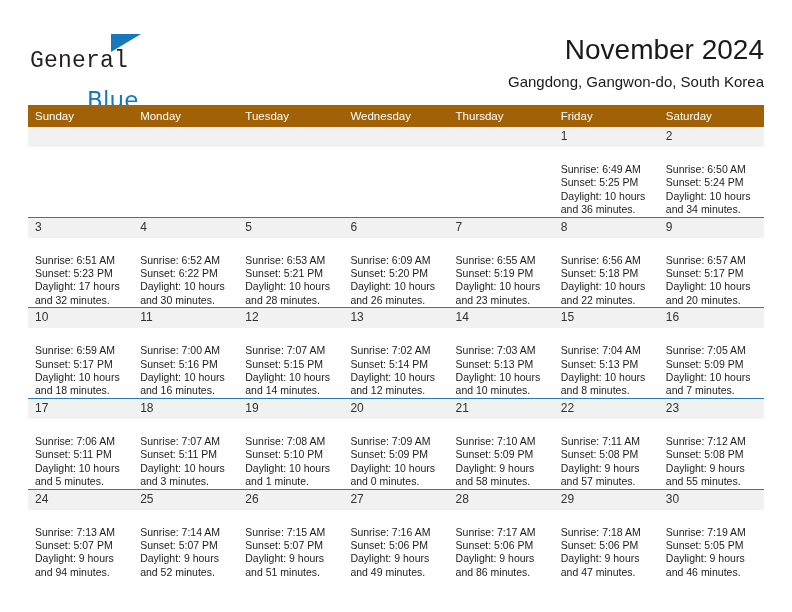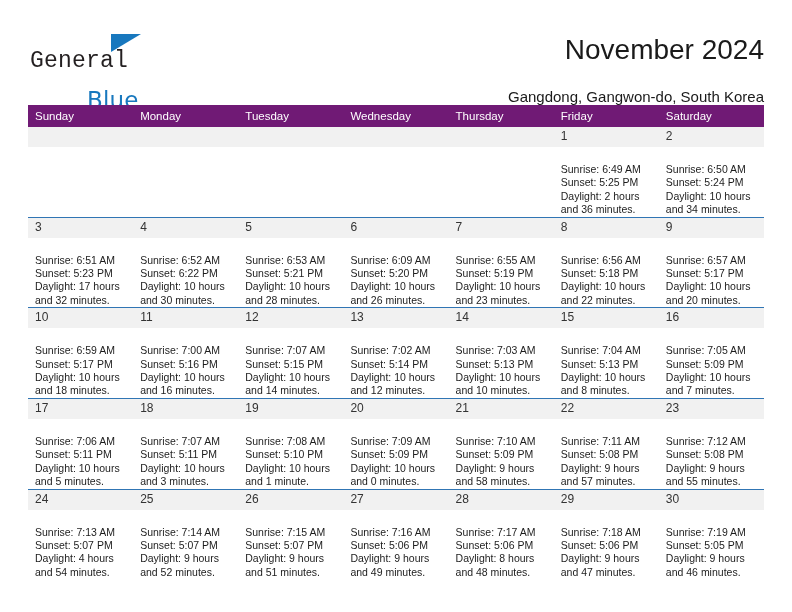--- a/index.html
+++ b/index.html
@@ -79,35 +79,35 @@
     font-weight: normal;
     color: #1a1a1a;
     line-height: 36px;
     white-space: nowrap;
   }
   .cal-subtitle {
     font-size: 15px;
     font-weight: normal;
     color: #1a1a1a;
     line-height: 22px;
-    margin-top: 18px;
+    margin-top: 3px;
     white-space: nowrap;
   }
 
   
   .calendar {
     position: absolute;
     left: 28px;
     top: 105px;
     width: 736px;
     border-collapse: collapse;
     table-layout: fixed;
   }
   .calendar th {
-    background: #701a75;
+    background: #a16207;
     color: #ffffff;
     font-size: 11.5px;
     font-weight: normal;
     text-align: left;
     padding: 5px 0 5px 7px;
     height: 12px;
     border: none;
   }
   .calendar td {
     vertical-align: top;
@@ -196,21 +196,21 @@
           </td>
           <td class="empty">
             <div class="daynum"></div>
             <div class="cellbody"></div>
           </td>
           <td>
             <div class="daynum">1</div>
             <div class="cellbody">
               <div>Sunrise: 6:49 AM</div>
               <div>Sunset: 5:25 PM</div>
-              <div class="wrap2">Daylight: 2 hours and 36 minutes.</div>
+              <div class="wrap2">Daylight: 10 hours and 36 minutes.</div>
             </div>
           </td>
           <td>
             <div class="daynum">2</div>
             <div class="cellbody">
               <div>Sunrise: 6:50 AM</div>
               <div>Sunset: 5:24 PM</div>
               <div class="wrap2">Daylight: 10 hours and 34 minutes.</div>
             </div>
           </td>
@@ -388,21 +388,21 @@
               <div class="wrap2">Daylight: 9 hours and 55 minutes.</div>
             </div>
           </td>
         </tr>
         <tr class="week-row">
           <td>
             <div class="daynum">24</div>
             <div class="cellbody">
               <div>Sunrise: 7:13 AM</div>
               <div>Sunset: 5:07 PM</div>
-              <div class="wrap2">Daylight: 4 hours and 54 minutes.</div>
+              <div class="wrap2">Daylight: 9 hours and 94 minutes.</div>
             </div>
           </td>
           <td>
             <div class="daynum">25</div>
             <div class="cellbody">
               <div>Sunrise: 7:14 AM</div>
               <div>Sunset: 5:07 PM</div>
               <div class="wrap2">Daylight: 9 hours and 52 minutes.</div>
             </div>
           </td>
@@ -420,21 +420,21 @@
               <div>Sunrise: 7:16 AM</div>
               <div>Sunset: 5:06 PM</div>
               <div class="wrap2">Daylight: 9 hours and 49 minutes.</div>
             </div>
           </td>
           <td>
             <div class="daynum">28</div>
             <div class="cellbody">
               <div>Sunrise: 7:17 AM</div>
               <div>Sunset: 5:06 PM</div>
-              <div class="wrap2">Daylight: 8 hours and 48 minutes.</div>
+              <div class="wrap2">Daylight: 9 hours and 86 minutes.</div>
             </div>
           </td>
           <td>
             <div class="daynum">29</div>
             <div class="cellbody">
               <div>Sunrise: 7:18 AM</div>
               <div>Sunset: 5:06 PM</div>
               <div class="wrap2">Daylight: 9 hours and 47 minutes.</div>
             </div>
           </td>

